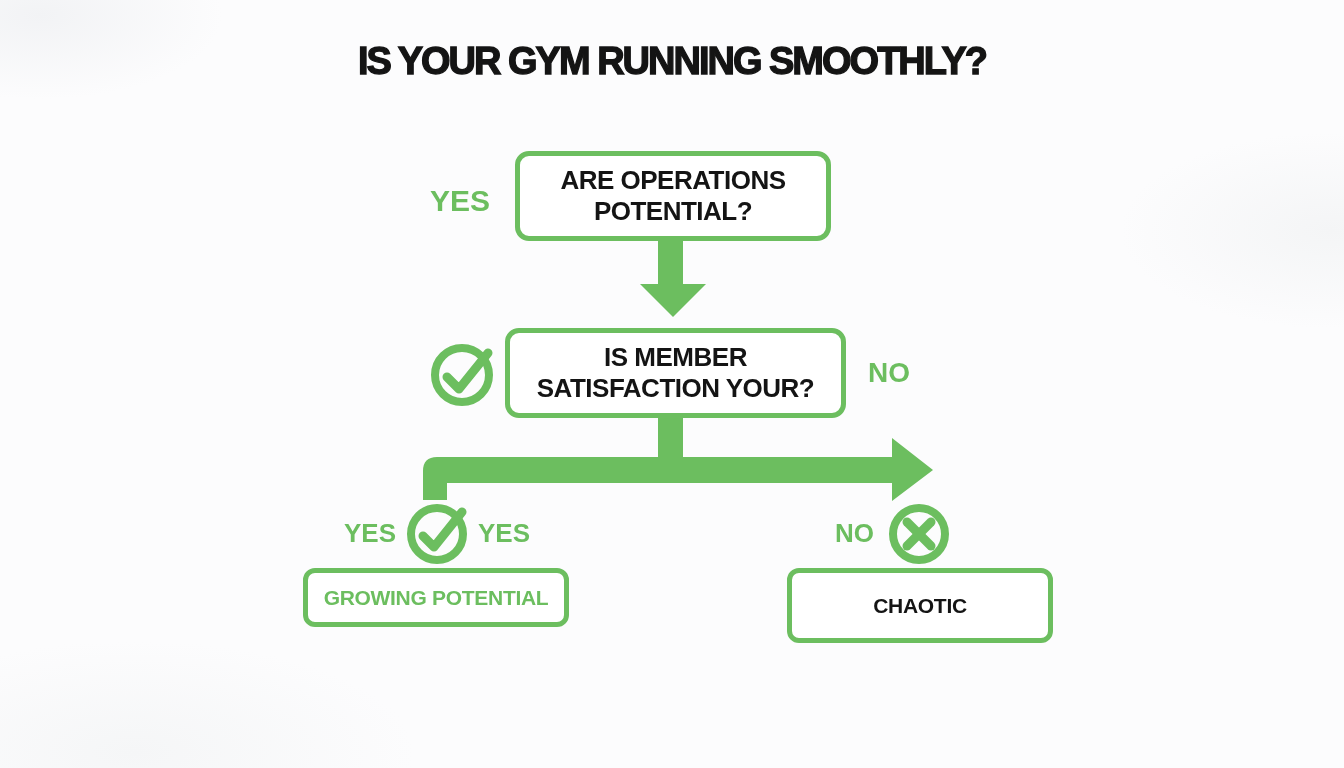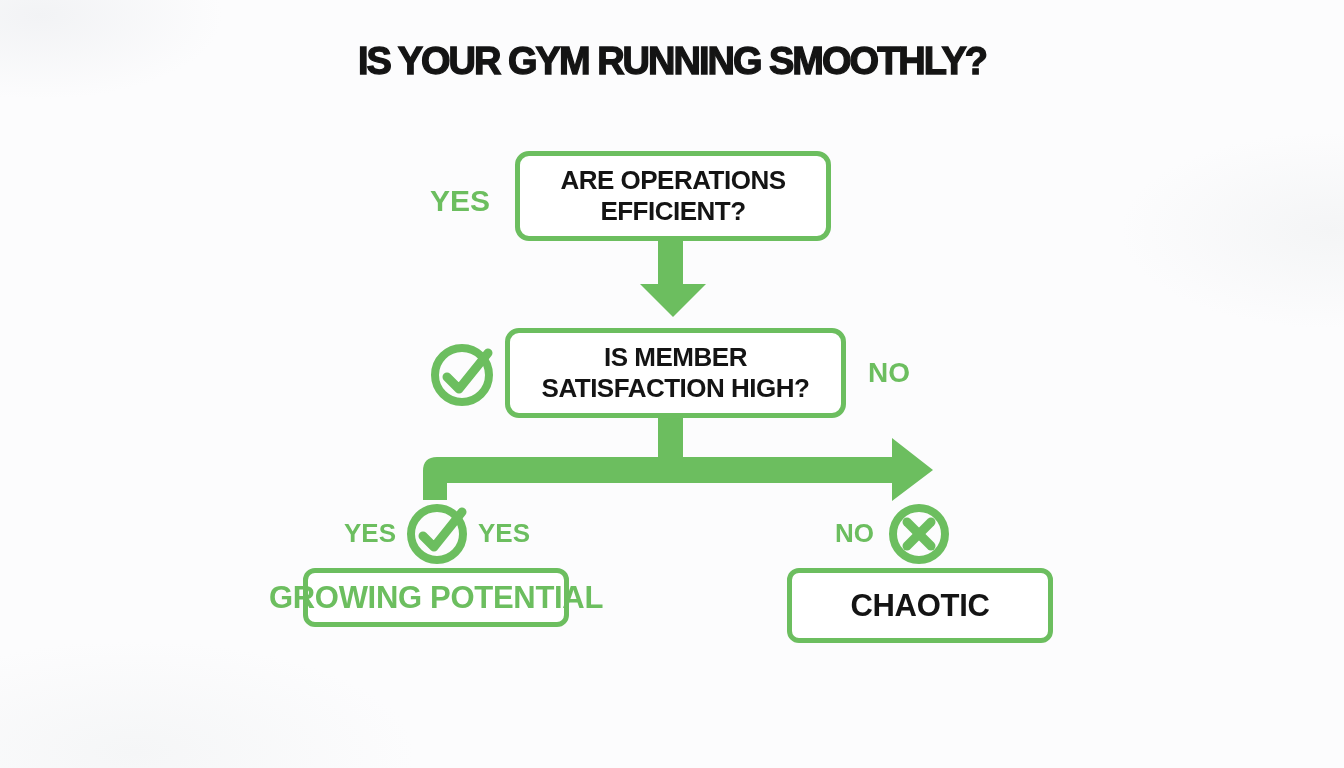--- a/index.html
+++ b/index.html
@@ -41,21 +41,21 @@
   }
   .qbox1{left:515px;top:151px;width:316px;height:90px;padding:0 28px;}
   .qbox2{left:505px;top:328px;width:341px;height:90px;padding:0 12px;}
   .rbox{
     position:absolute;
     background:#ffffff;
     border:5px solid var(--green);
     border-radius:12px;
     display:flex;align-items:center;justify-content:center;
     text-align:center;white-space:nowrap;
-    font-weight:700;font-size:31px;letter-spacing:-0.3px;
+    font-weight:700;font-size:21px;letter-spacing:-0.3px;
   }
   .rbox-left{left:303px;top:568px;width:266px;height:59px;color:var(--green);}
   .rbox-right{left:787px;top:568px;width:266px;height:75px;color:var(--ink);}
   .glabel{
     position:absolute;
     color:var(--green);font-weight:700;white-space:nowrap;
   }
   .lbl-yes-top{left:430px;top:186px;font-size:30px;line-height:30px;}
   .lbl-no-mid{left:868px;top:359px;font-size:28px;line-height:28px;}
   .lbl-yes-bl{left:344px;top:520px;font-size:26px;line-height:26px;}
@@ -100,25 +100,25 @@
 
     <g>
       <circle class="gring" cx="919" cy="534" r="26"></circle>
       <path class="gmark" d="M907,522 L931,546"></path>
       <path class="gmark" d="M931,522 L907,546"></path>
     </g>
   </svg>
 
   <div class="glabel lbl-yes-top">YES</div>
   <div class="qbox qbox1">
-    <span>ARE OPERATIONS EFFICIENT?</span>
+    <span>ARE OPERATIONS POTENTIAL?</span>
   </div>
 
   <div class="qbox qbox2">
-    <span>IS MEMBER SATISFACTION HIGH?</span>
+    <span>IS MEMBER SATISFACTION YOUR?</span>
   </div>
   <div class="glabel lbl-no-mid">NO</div>
 
   <div class="glabel lbl-yes-bl">YES</div>
   <div class="glabel lbl-yes-br">YES</div>
   <div class="rbox rbox-left">
     <span>GROWING POTENTIAL</span>
   </div>
 
   <div class="glabel lbl-no-br">NO</div>

